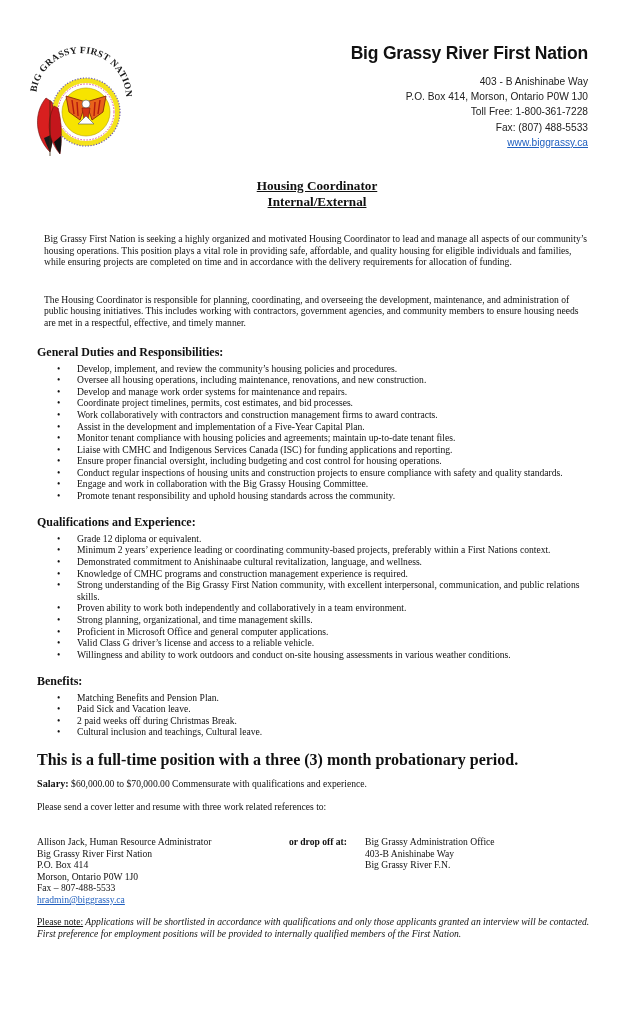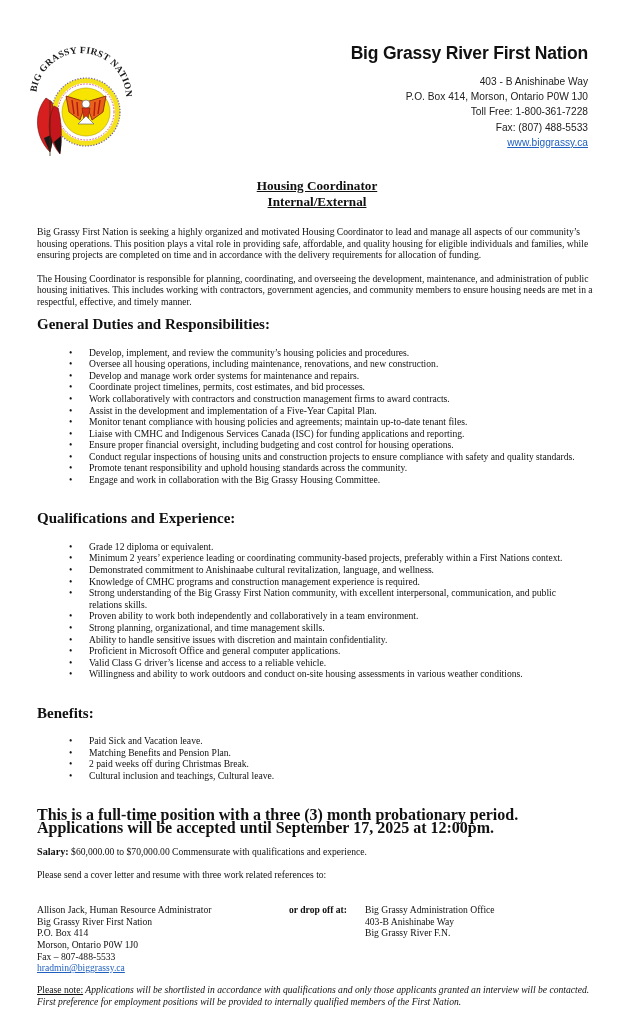--- a/index.html
+++ b/index.html
@@ -10,25 +10,25 @@
   .logo { position: absolute; left: 22px; top: 40px; width: 110px; height: 120px; }
   .org { position: absolute; right: 34px; top: 43px; text-align: right; font-family: "Liberation Sans", sans-serif; }
   .org-name { font-size: 17.5px; font-weight: bold; color: #111; letter-spacing: -0.2px; margin-bottom: 10px; }
   .org-line { font-size: 10.2px; line-height: 15.2px; color: #222; }
   .org-link { color: #1f5fbf; text-decoration: underline; }
 
   
   .doc { position: absolute; left: 37px; top: 178px; width: 560px; font-family: "Liberation Serif", serif; font-size: 9.6px; line-height: 11.6px; color: #111; }
   .title { text-align: center; font-weight: bold; font-size: 13.2px; line-height: 15.6px; }
   .title span { text-decoration: underline; }
-  .para { margin: 0; }
+  .para { margin: 7px; }
   .gap-title { height: 17px; }
   .gap { height: 11.6px; }
-  .heading { font-weight: bold; font-size: 15px; }
-  ul.bullets { list-style: none; margin: 16px; padding: 0; }
+  .heading { font-weight: bold; font-size: 12px; }
+  ul.bullets { list-style: none; margin: 4px; padding: 0; }
   ul.bullets li { position: relative; padding-left: 36px; }
   ul.bullets li::before { content: "\2022"; position: absolute; left: 16px; top: 0; font-size: 9.6px; }
   .bold-block { font-weight: bold; font-size: 16px; line-height: 12.6px; }
   .salary-label { font-weight: bold; font-size: 10.2px; }
   .contact { position: relative; height: 72px; margin-top: 12px; }
   .contact-left { position: absolute; left: 0; top: 0; }
   .contact-mid { position: absolute; left: 252px; top: 0; font-weight: bold; text-align: center; }
   .contact-right { position: absolute; left: 328px; top: 0; }
   .email-link { color: #1f5fbf; text-decoration: underline; }
   .note-label { text-decoration: underline; }
@@ -97,52 +97,50 @@
       <li>Develop, implement, and review the community’s housing policies and procedures.</li>
       <li>Oversee all housing operations, including maintenance, renovations, and new construction.</li>
       <li>Develop and manage work order systems for maintenance and repairs.</li>
       <li>Coordinate project timelines, permits, cost estimates, and bid processes.</li>
       <li>Work collaboratively with contractors and construction management firms to award contracts.</li>
       <li>Assist in the development and implementation of a Five-Year Capital Plan.</li>
       <li>Monitor tenant compliance with housing policies and agreements; maintain up-to-date tenant files.</li>
       <li>Liaise with CMHC and Indigenous Services Canada (ISC) for funding applications and reporting.</li>
       <li>Ensure proper financial oversight, including budgeting and cost control for housing operations.</li>
       <li>Conduct regular inspections of housing units and construction projects to ensure compliance with safety and quality standards.</li>
+      <li>Engage and work in collaboration with the Big Grassy Housing Committee.</li>
       <li>Promote tenant responsibility and uphold housing standards across the community.</li>
-      <li>Engage and work in collaboration with the Big Grassy Housing Committee.</li>
     </ul>
     <div class="gap"></div>
 
     <div class="heading">Qualifications and Experience:</div>
     <ul class="bullets">
       <li>Grade 12 diploma or equivalent.</li>
       <li>Minimum 2 years’ experience leading or coordinating community-based projects, preferably within a First Nations context.</li>
       <li>Demonstrated commitment to Anishinaabe cultural revitalization, language, and wellness.</li>
       <li>Knowledge of CMHC programs and construction management experience is required.</li>
       <li>Strong understanding of the Big Grassy First Nation community, with excellent interpersonal, communication, and public relations skills.</li>
       <li>Proven ability to work both independently and collaboratively in a team environment.</li>
       <li>Strong planning, organizational, and time management skills.</li>
-      <li>Ability to handle sensitive issues with discretion and maintain confidentiality.</li>
       <li>Proficient in Microsoft Office and general computer applications.</li>
       <li>Valid Class G driver’s license and access to a reliable vehicle.</li>
       <li>Willingness and ability to work outdoors and conduct on-site housing assessments in various weather conditions.</li>
     </ul>
     <div class="gap"></div>
 
     <div class="heading">Benefits:</div>
     <ul class="bullets">
+      <li>Matching Benefits and Pension Plan.</li>
       <li>Paid Sick and Vacation leave.</li>
-      <li>Matching Benefits and Pension Plan.</li>
       <li>2 paid weeks off during Christmas Break.</li>
       <li>Cultural inclusion and teachings, Cultural leave.</li>
     </ul>
     <div class="gap"></div>
 
     <div class="bold-block">This is a full-time position with a three (3) month probationary period.</div>
-    <div class="bold-block">Applications will be accepted until September 17, 2025 at 12:00pm.</div>
     <div class="gap"></div>
 
     <div><span class="salary-label">Salary:</span><span> $60,000.00 to $70,000.00 Commensurate with qualifications and experience.</span></div>
     <div class="gap"></div>
 
     <div>Please send a cover letter and resume with three work related references to:</div>
     <div class="gap"></div>
 
     <div class="contact">
       <div class="contact-left">

